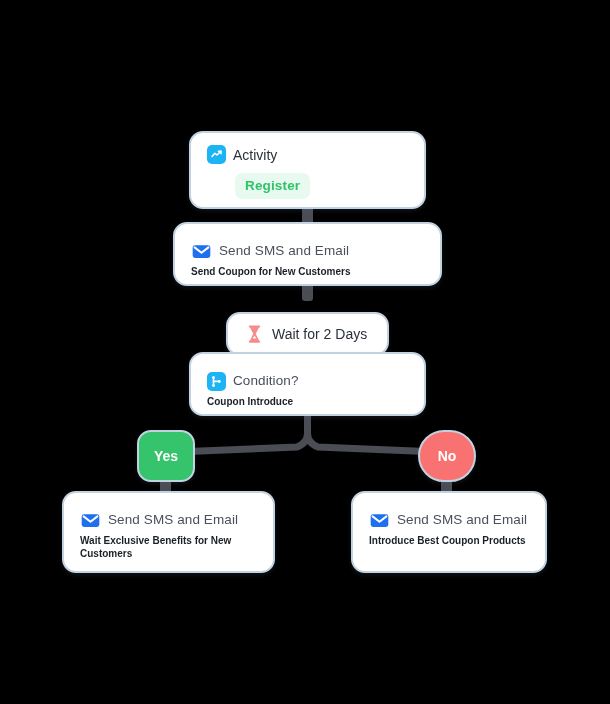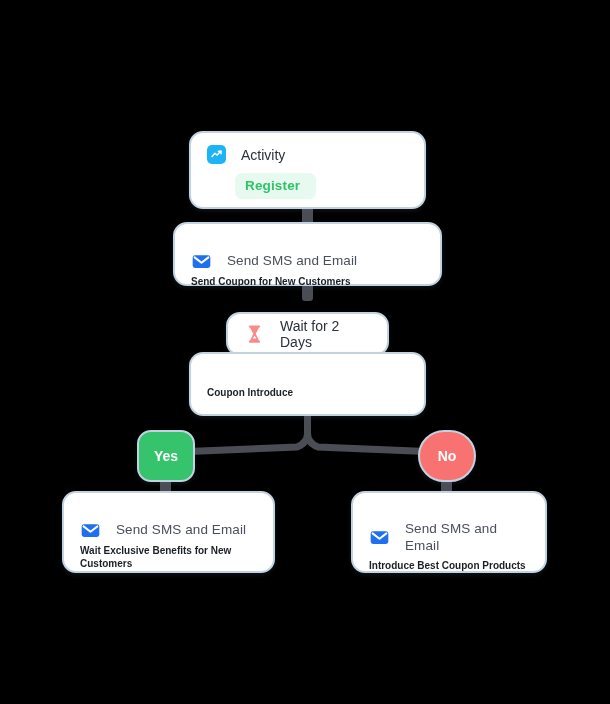--- a/index.html
+++ b/index.html
@@ -36,26 +36,26 @@
   
   .node {
     position: absolute;
     box-sizing: border-box;
     background: #ffffff;
     border: 2px solid #c3d2e0;
     border-radius: 14px;
     box-shadow: 0 2px 4px rgba(90,110,140,0.18);
   }
   .node-inner {
-    padding: 28px 16px 14px 16px;
+    padding: 18px 16px 14px 16px;
   }
   .row {
     display: flex;
     align-items: center;
-    gap: 15px;
+    gap: 7px;
   }
   .subtitle {
     font-size: 13.5px;
     color: #4a4f5c;
     font-weight: 400;
     letter-spacing: 0.1px;
     line-height: 1.25;
   }
   .title {
     font-size: 10px;
@@ -92,21 +92,21 @@
   #node-activity .node-inner { padding: 12px 16px; }
   .activity-label {
     font-size: 14px;
     color: #2b313b;
     font-weight: 400;
   }
   .tag {
     display: inline-block;
     margin-top: 9px;
     margin-left: 28px;
-    padding: 5px 16px 6px 10px;
+    padding: 5px 10px 6px 10px;
     background: #e8faf0;
     border-radius: 7px;
     color: #2fc36a;
     font-size: 13.5px;
     font-weight: bold;
     letter-spacing: 0.15px;
   }
 
   
   #node-coupon   { left: 173px; top: 222px; width: 269px; height: 64px; }
@@ -197,20 +197,32 @@
             <path d="M6 14.3 H10 L8 11.3 Z" fill="#ffffff"></path>
           </svg>
         </span>
         <span class="wait-label">Wait for 2 Days</span>
       </div>
     </div>
   </div>
 
   <div class="node" id="node-condition">
     <div class="node-inner">
+      <div class="row">
+        <span class="tile">
+          <svg width="13" height="13" viewBox="0 0 16 16">
+            <path d="M4.3 2.6 V13.4" stroke="#ffffff" stroke-width="2" stroke-linecap="round"></path>
+            <path d="M4.3 7.9 H9.3" stroke="#ffffff" stroke-width="2" stroke-linecap="round"></path>
+            <circle cx="4.3" cy="3.1" r="1.7" fill="#ffffff"></circle>
+            <circle cx="11.4" cy="7.9" r="1.8" fill="#ffffff"></circle>
+            <circle cx="4.3" cy="13" r="1.7" fill="#ffffff"></circle>
+          </svg>
+        </span>
+        <span class="subtitle">Condition?</span>
+      </div>
       <div class="title">Coupon Introduce</div>
     </div>
   </div>
 
   <div class="badge" id="badge-yes">
     <span>Yes</span>
   </div>
   <div class="badge" id="badge-no">
     <span>No</span>
   </div>

